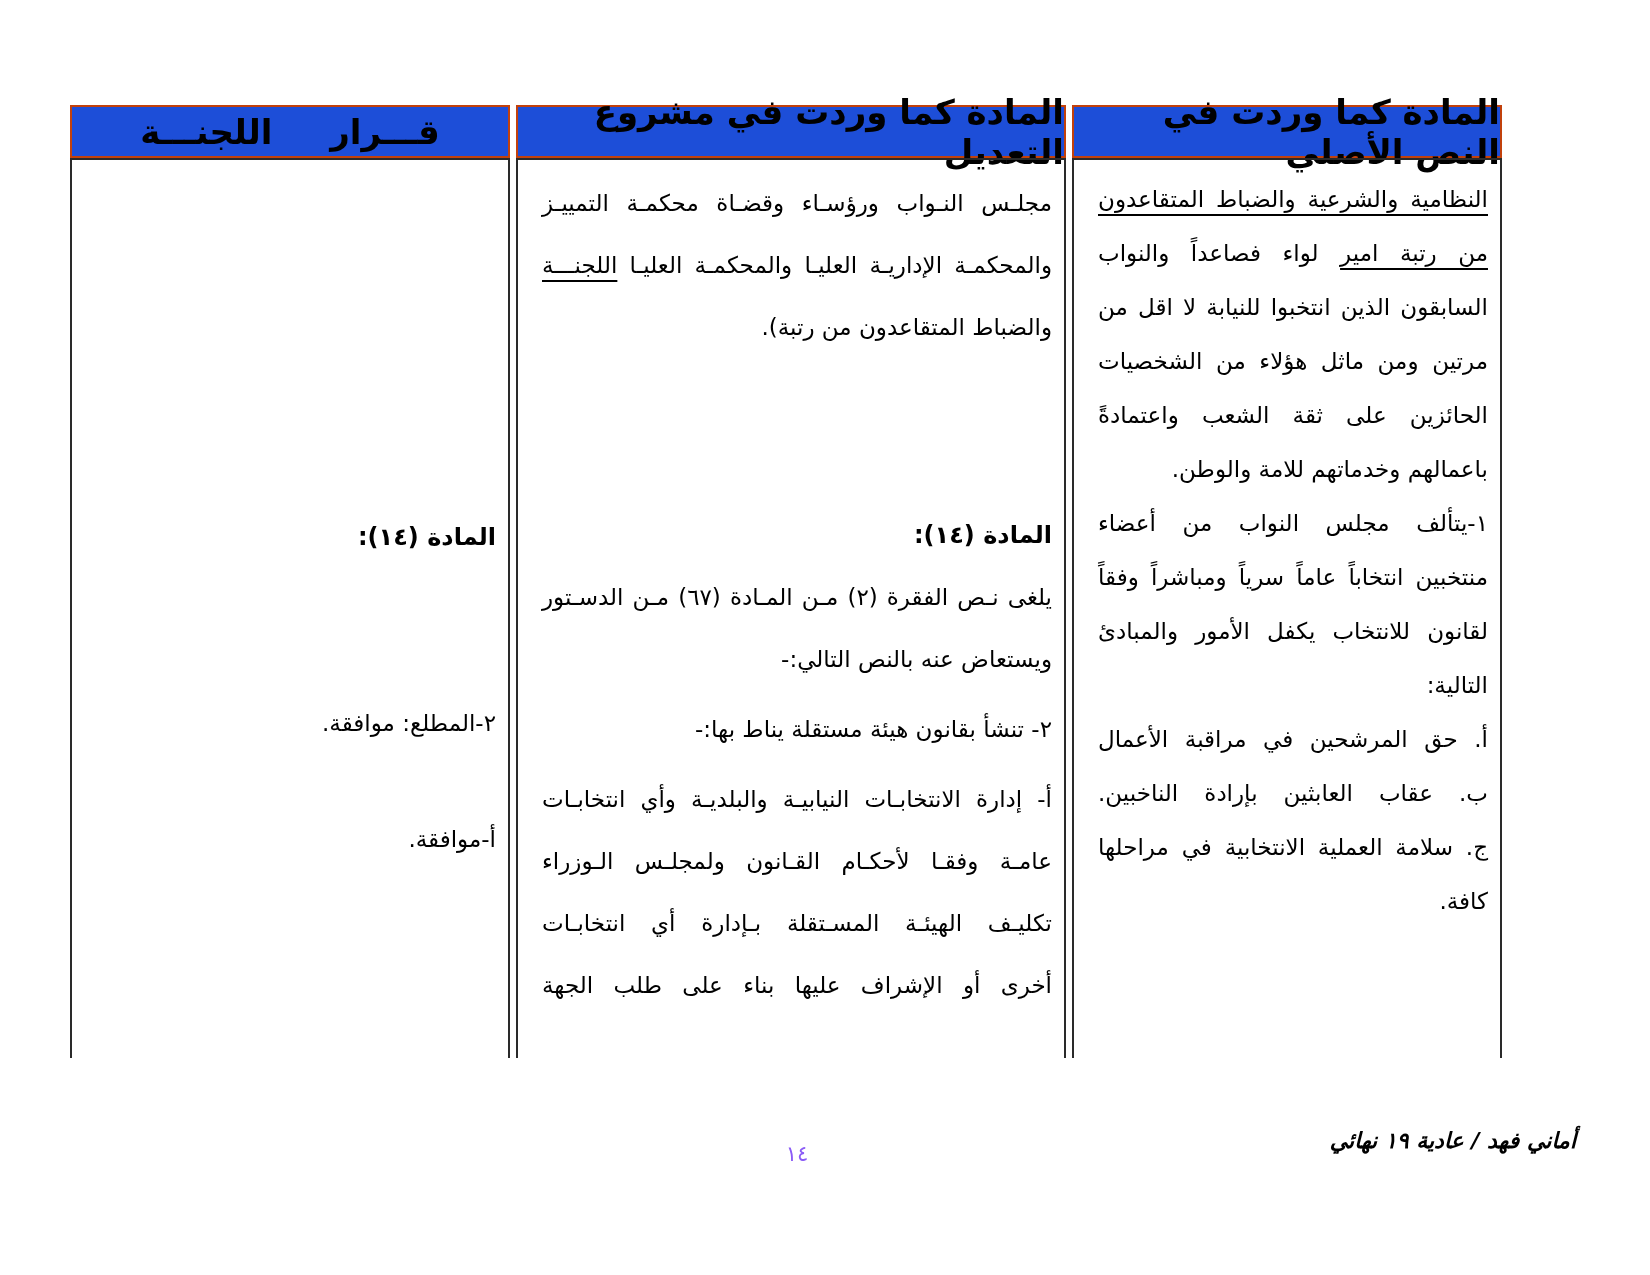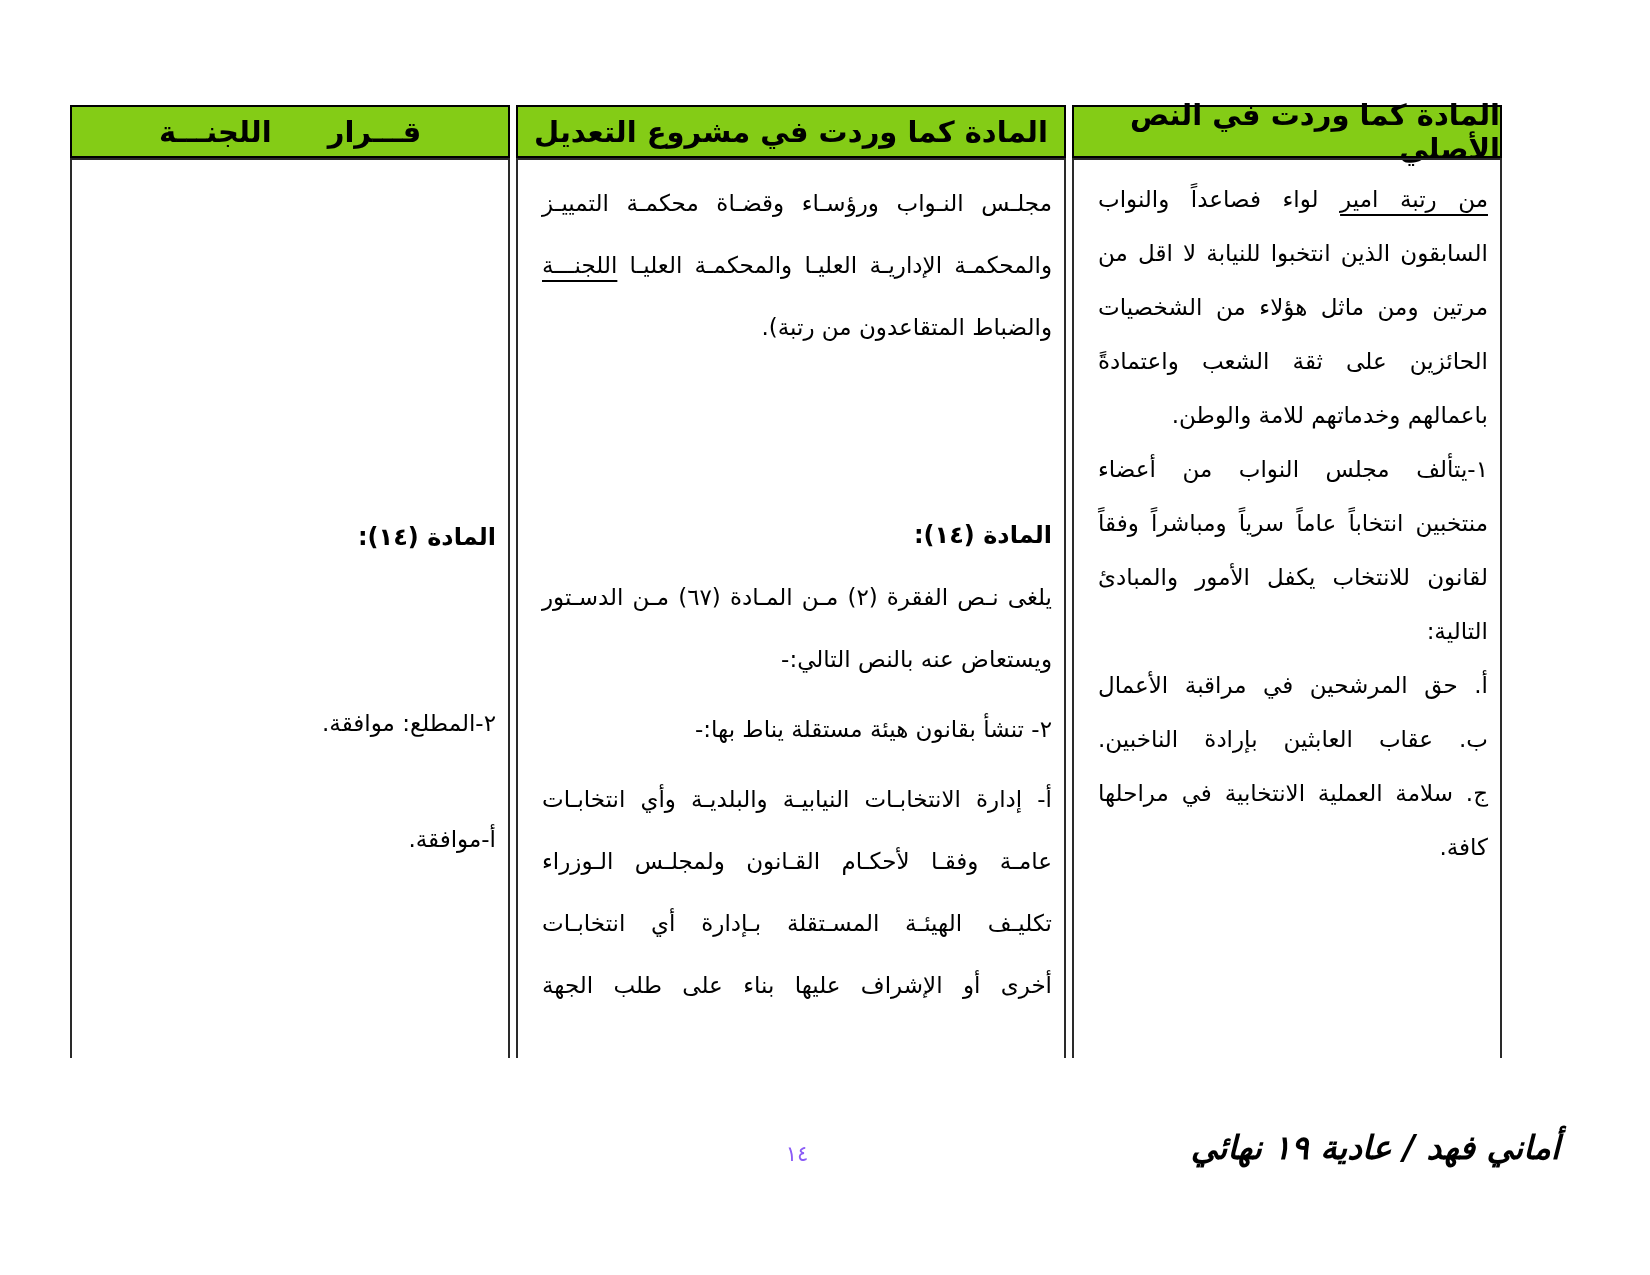--- a/index.html
+++ b/index.html
@@ -19,26 +19,26 @@
     left:70px; top:105px;
     width:1432px;
     direction:rtl;
   }
   .row-head, .row-body {
     display:grid;
     grid-template-columns:430px 550px 440px; 
     column-gap:6px;
   }
   .cell-head {
-    background:#84cc16;
-    border:2px solid #000000;
+    background:#1d4ed8;
+    border:2px solid #c2410c;
     height:49px;
     display:flex; align-items:center; justify-content:center;
     font-weight:bold;
-    font-size:29px;
+    font-size:34px;
     color:#000;
   }
   .cell-head.decision-head { word-spacing:46px; }
   .cell-body {
     border-left:2px solid #2a2a2a;
     border-right:2px solid #2a2a2a;
     border-top:2px solid #2a2a2a;
     height:886px;
     padding:12px 12px 0 24px;
     overflow:hidden;
@@ -70,22 +70,22 @@
   .page-num {
     position:absolute;
     top:1142px; left:757px; width:80px;
     text-align:center;
     font-size:21px;
     letter-spacing:3px;
     color:#8b5cf6;
   }
   .footer-note {
     position:absolute;
-    top:1128px; right:90px;
-    font-size:33px;
+    top:1128px; right:74px;
+    font-size:22px;
     font-weight:bold;
     font-style:italic;
     direction:rtl;
     color:#000;
   }
 </style>
 </head>
 <body>
 
 <div class="page">
@@ -94,20 +94,21 @@
 
     <div class="row-head">
       <div class="cell-head">المادة كما وردت في النص الأصلي</div>
       <div class="cell-head">المادة كما وردت في مشروع التعديل</div>
       <div class="cell-head decision-head">قـــرار اللجنـــة</div>
     </div>
 
     <div class="row-body">
       <div class="cell-body col-original">
           <div class="blk para">
+            <div class="line just"><span class="u">النظامية والشرعية والضباط المتقاعدون</span></div>
             <div class="line just"><span class="u">من رتبة امير</span><span> لواء فصاعداً والنواب</span></div>
             <div class="line just"><span>السابقون الذين انتخبوا للنيابة لا اقل من</span></div>
             <div class="line just"><span>مرتين ومن ماثل هؤلاء من الشخصيات</span></div>
             <div class="line just"><span>الحائزين على ثقة الشعب واعتمادةً</span></div>
             <div class="line"><span>باعمالهم وخدماتهم للامة والوطن.</span></div>
           </div>
           <div class="blk para">
             <div class="line just"><span>١-يتألف مجلس النواب من أعضاء</span></div>
             <div class="line just"><span>منتخبين انتخاباً عاماً سرياً ومباشراً وفقاً</span></div>
             <div class="line just"><span>لقانون للانتخاب يكفل الأمور والمبادئ</span></div>

